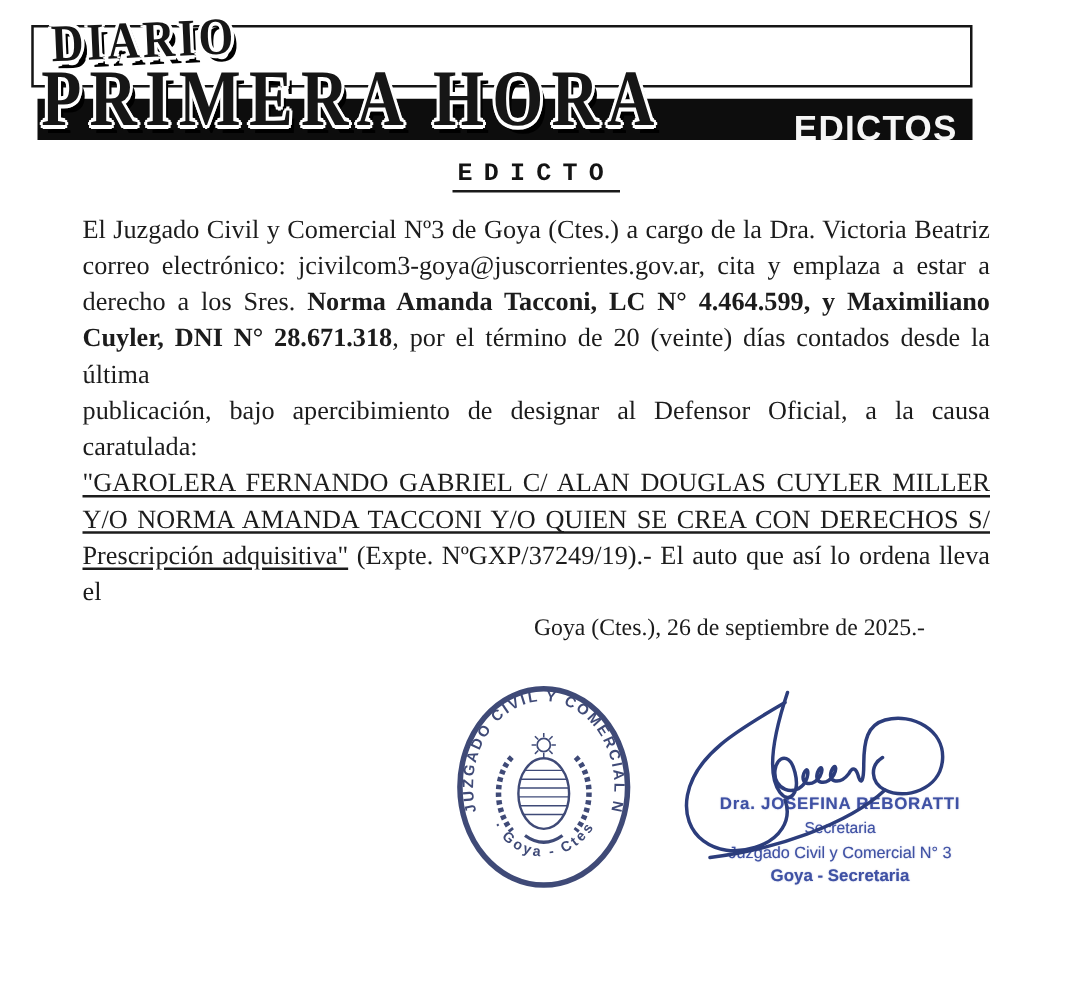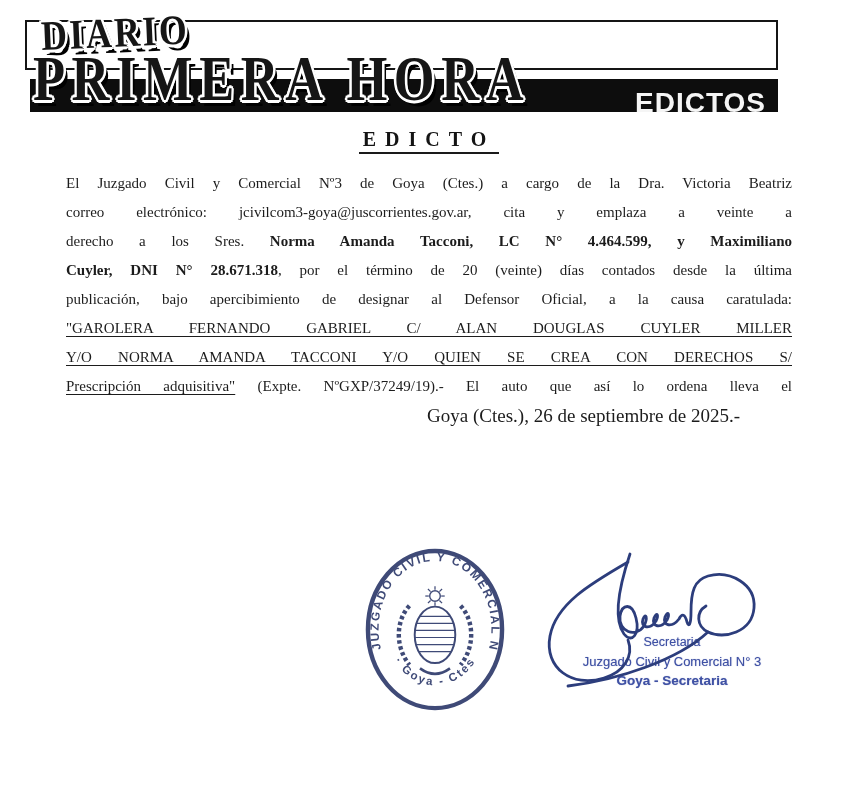--- a/index.html
+++ b/index.html
@@ -41,27 +41,27 @@
     transform:scaleX(0.82); transform-origin:left top;
   }
   .mast-date {
     position:absolute; left:455px; top:29px; width:312px; z-index:4;
     text-align:right; font-family:"Liberation Sans", sans-serif;
     font-weight:bold; font-size:19px; color:#0a0a0a; letter-spacing:0.2px;
   }
 
   
   .notice { position:absolute; left:66px; top:128px; width:726px; z-index:5; }
-  .notice-title-wrap { text-align:center; margin-bottom:15px; }
+  .notice-title-wrap { text-align:center; margin-bottom:15px;font-family:Liberation Mono, monospace; }
   .notice-title {
     display:inline-block; font-weight:bold; font-size:20px;
     letter-spacing:9px; padding:0 4px 1px 4px; border-bottom:2px solid #1a1a1a;
     color:#141414;
   }
-  .tline { font-size:15px; line-height:29px; color:#1c1c1c; white-space:nowrap; }
+  .tline { font-size:21px; line-height:29px; color:#1c1c1c; white-space:nowrap; }
   .tline.just { white-space:normal; text-align:justify; text-align-last:justify; }
   .tline .b { font-weight:bold; }
   .tline .u { text-decoration:underline; text-underline-offset:3px; }
   .dateline {
     font-size:19px; line-height:29px; text-align:right; padding-right:52px;
     margin-top:0px; color:#1c1c1c;
   }
 
   
   .seal { position:absolute; left:360px; top:534px; z-index:6; opacity:0.92; }
@@ -90,21 +90,21 @@
   <div class="brand brand-top">DIARIO</div>
   <div class="brand brand-main">PRIMERA HORA</div>
 
 
   <div class="notice">
     <div class="notice-title-wrap">
       <span class="notice-title">EDICTO</span>
     </div>
     <div id="notice-lines">
         <div class="tline just"><span>El Juzgado Civil y Comercial Nº3 de Goya (Ctes.) a cargo de la Dra. Victoria Beatriz</span></div>
-        <div class="tline just"><span>correo electrónico: jcivilcom3-goya@juscorrientes.gov.ar, cita y emplaza a veinte a</span></div>
+        <div class="tline just"><span>correo electrónico: jcivilcom3-goya@juscorrientes.gov.ar, cita y emplaza a estar a</span></div>
         <div class="tline just"><span>derecho a los Sres. </span><span class="b">Norma Amanda Tacconi, LC N° 4.464.599, y Maximiliano</span></div>
         <div class="tline just"><span class="b">Cuyler, DNI N° 28.671.318</span><span>, por el término de 20 (veinte) días contados desde la última</span></div>
         <div class="tline just"><span>publicación, bajo apercibimiento de designar al Defensor Oficial, a la causa caratulada:</span></div>
         <div class="tline just"><span class="u">"GAROLERA FERNANDO GABRIEL C/ ALAN DOUGLAS CUYLER MILLER</span></div>
         <div class="tline just"><span class="u">Y/O NORMA AMANDA TACCONI Y/O QUIEN SE CREA CON DERECHOS S/</span></div>
         <div class="tline just"><span class="u">Prescripción adquisitiva"</span><span> (Expte. NºGXP/37249/19).- El auto que así lo ordena lleva el</span></div>
       </div>
     <div class="dateline">Goya (Ctes.),  26 de septiembre de 2025.-</div>
   </div>
 
@@ -177,18 +177,19 @@
                C 158,86 158,72 168,66"></path>
       <path d="M 90,22
                C 52,44 18,64 12,96
                C 6,128 34,148 66,138
                C 86,132 96,116 90,100"></path>
       <path d="M 170,92 C 140,120 80,140 30,146"></path>
     </g>
   </svg>
 
   <div class="stamp">
+    <div class="stamp-name">Dra. JOSEFINA REBORATTI</div>
     <div class="stamp-role">Secretaria</div>
     <div class="stamp-office">Juzgado Civil y Comercial N° 3</div>
     <div class="stamp-loc">Goya - Secretaria</div>
   </div>
 
 </div>
 
 </body></html>

